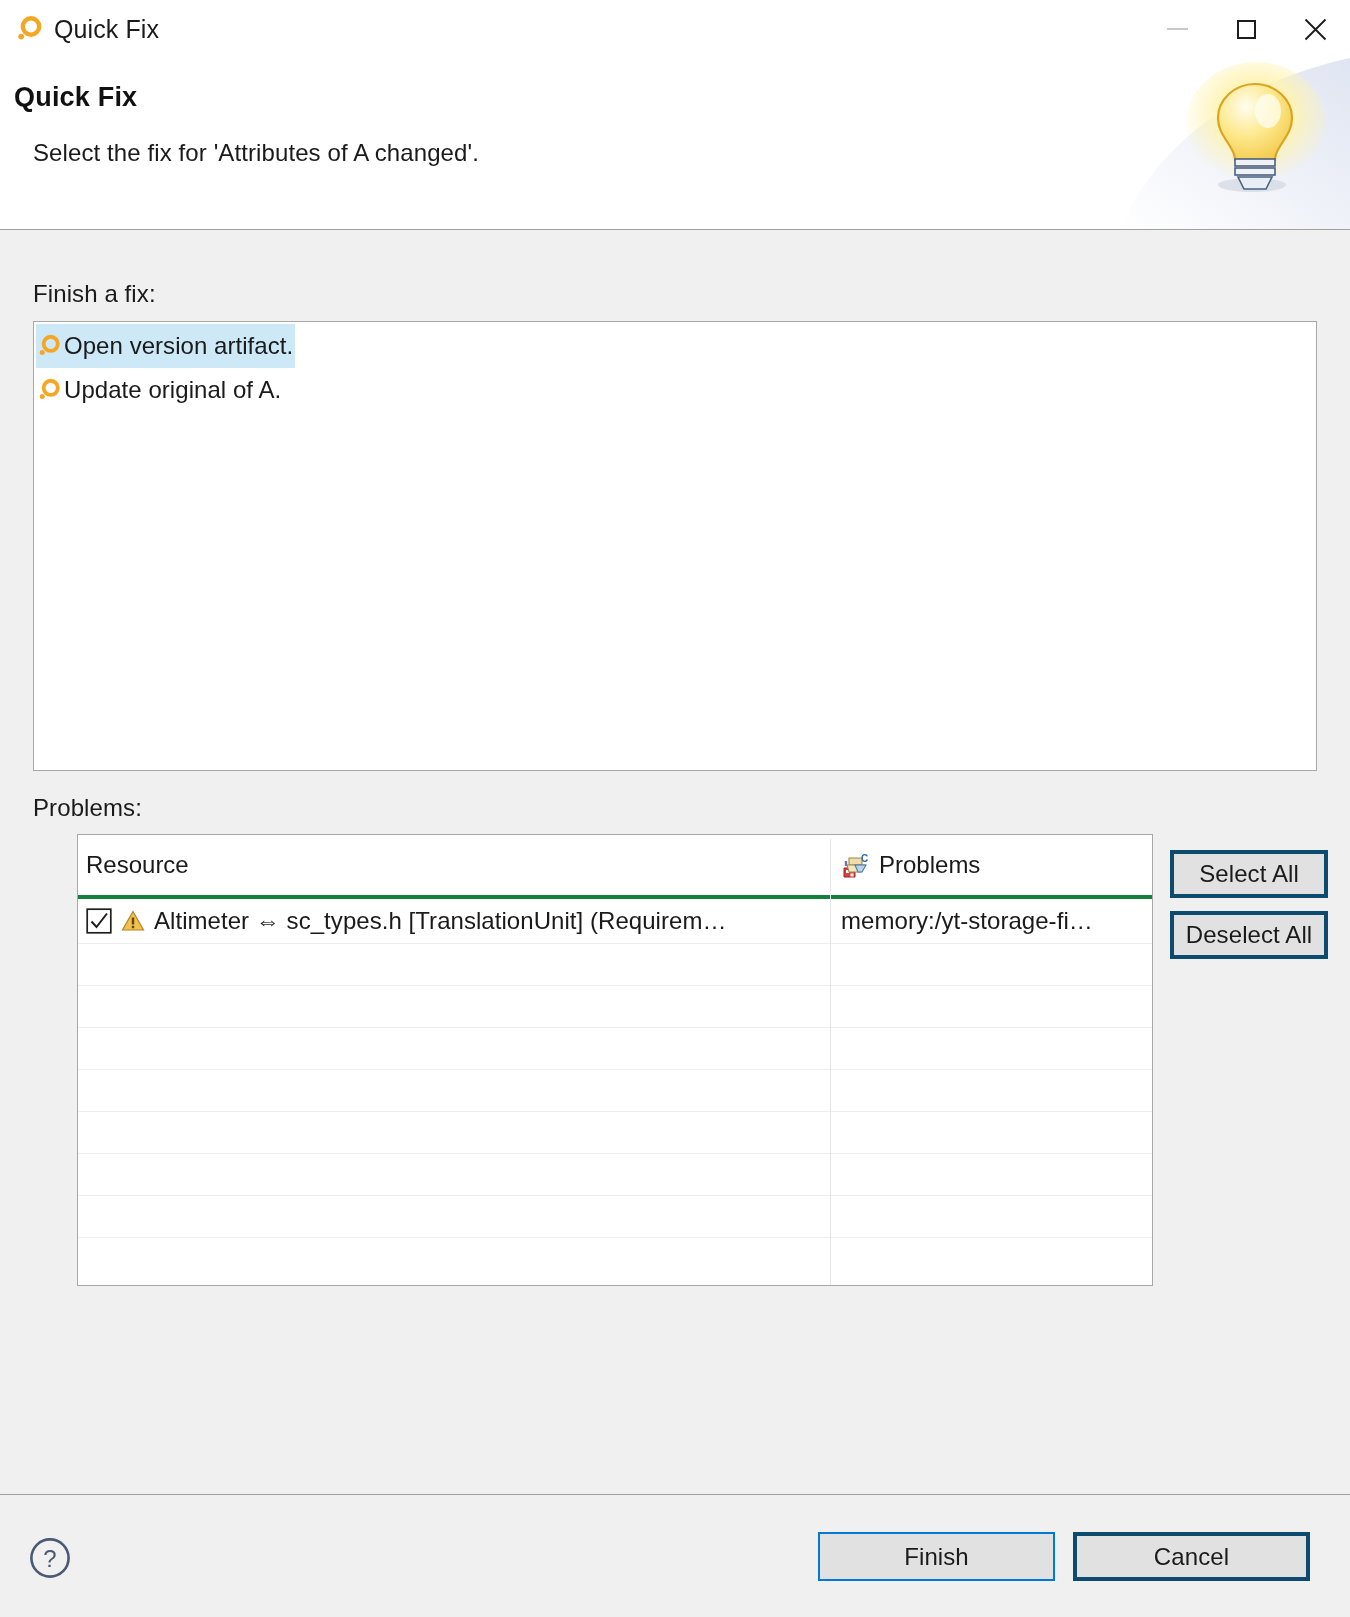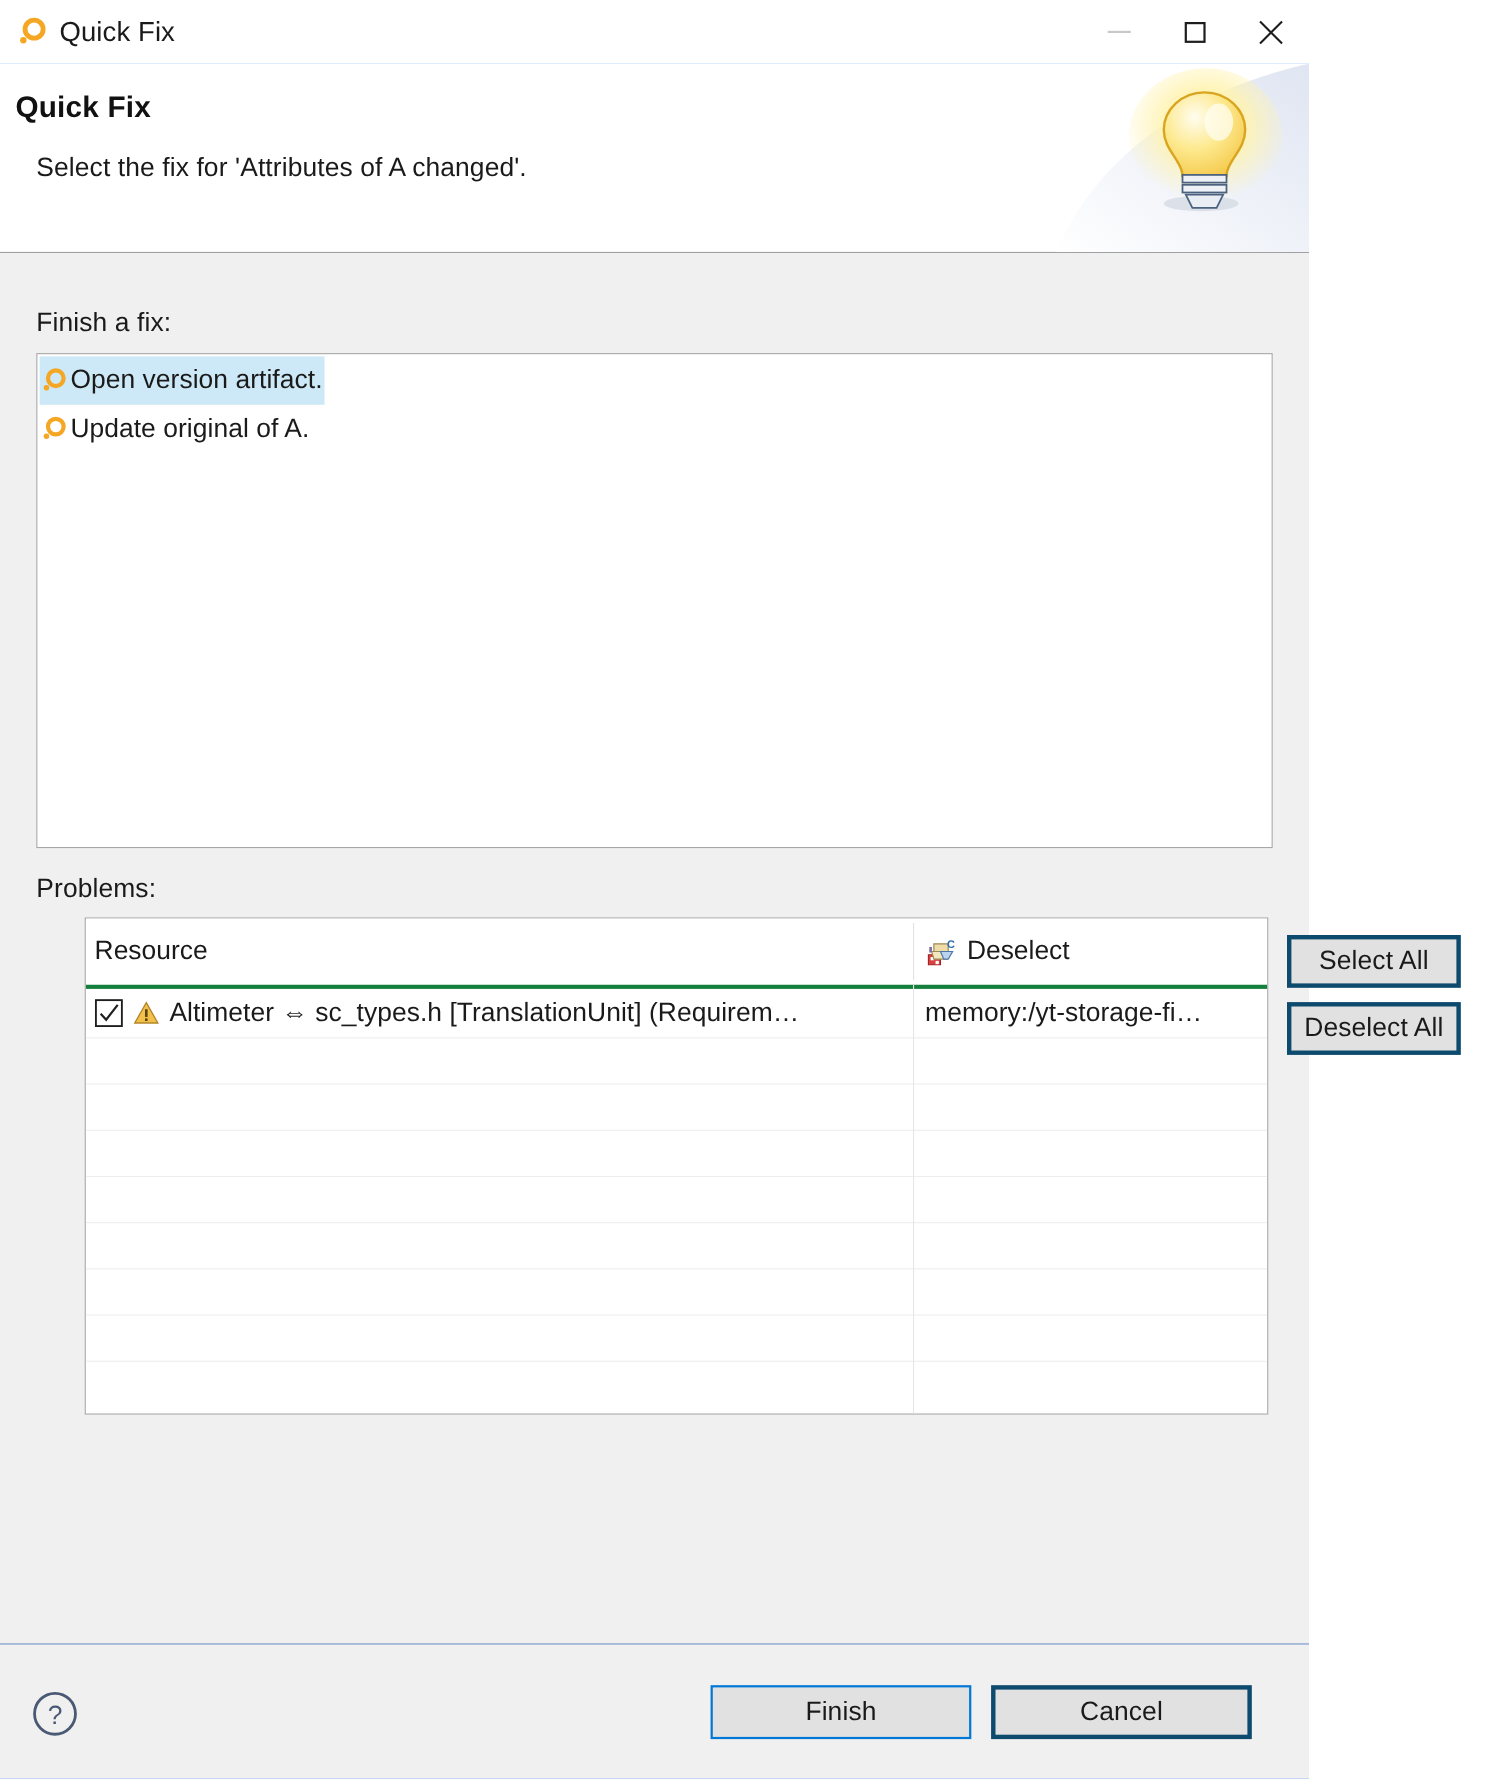--- a/index.html
+++ b/index.html
@@ -9,23 +9,23 @@
     height: 1617px;
     overflow: hidden;
     font-family: "Liberation Sans", sans-serif;
     background: #ffffff;
     color: #000000;
     -webkit-font-smoothing: antialiased;
   }
 
   #dialog {
     position: relative;
-    width: 1190px;
+    width: 1350px;
     height: 1617px;
-    background: #3b82f6;
+    background: #0f766e;
     display: flex;
     flex-direction: column;
   }
 
   
   .titlebar {
     position: relative;
     height: 58px;
     background: #ffffff;
     display: flex;
@@ -261,21 +261,21 @@
     align-items: flex-start;
   }
   .help-btn {
     position: absolute;
     left: 29px; top: 42px;
     width: 42px; height: 42px;
     cursor: default;
   }
   .footer-buttons {
     position: absolute;
-    right: 52px; top: 37px;
+    right: 40px; top: 37px;
     display: flex;
     gap: 18px;
   }
   .btn-footer { width: 237px; height: 49px; }
   .btn-default {
     border: 2px solid #0078d7;
   }
 </style>
 </head>
 <body>
@@ -380,21 +380,21 @@
               <rect x="3" y="17" width="11" height="9" fill="#d94040"></rect>
               <path d="M3 17h11v9H3z" fill="none" stroke="#a52020" stroke-width="1"></path>
               <rect x="5" y="19" width="3" height="3" fill="#ffffff"></rect>
               <rect x="9.5" y="22.5" width="3" height="3" fill="#ffffff"></rect>
               <path d="M8 7h13v7H8z" fill="#efdca8" stroke="#9a8a55" stroke-width="1.1"></path>
               <path d="M6 14h18l-4 7H8z" fill="#f4e6bd" stroke="#9a8a55" stroke-width="1.1"></path>
               <path d="M14 14h11l-4 7h-4z" fill="#b9d4ec" stroke="#4a77a8" stroke-width="1.1"></path>
               <text x="20" y="11" font-family="Liberation Sans, sans-serif" font-size="10" font-weight="bold" fill="#2f6ca8">C</text>
               <path d="M5 10v5" stroke="#7d6fa0" stroke-width="2.4"></path>
             </svg>
-            <span>Deselect</span>
+            <span>Problems</span>
           </div>
         </div>
 
         <div class="pt-row first">
           <div class="pt-cell-res">
             <svg class="row-checkbox" viewBox="0 0 26 26" xmlns="http://www.w3.org/2000/svg">
               <rect x="1.2" y="1.2" width="23.6" height="23.6" fill="#ffffff" stroke="#1f1f1f" stroke-width="1.7"></rect>
               <path d="M5.5 13.5 L10.5 19 L21 5.5" fill="none" stroke="#1f1f1f" stroke-width="2"></path>
             </svg>
             <svg class="warn-icon" viewBox="0 0 24 24" xmlns="http://www.w3.org/2000/svg">

